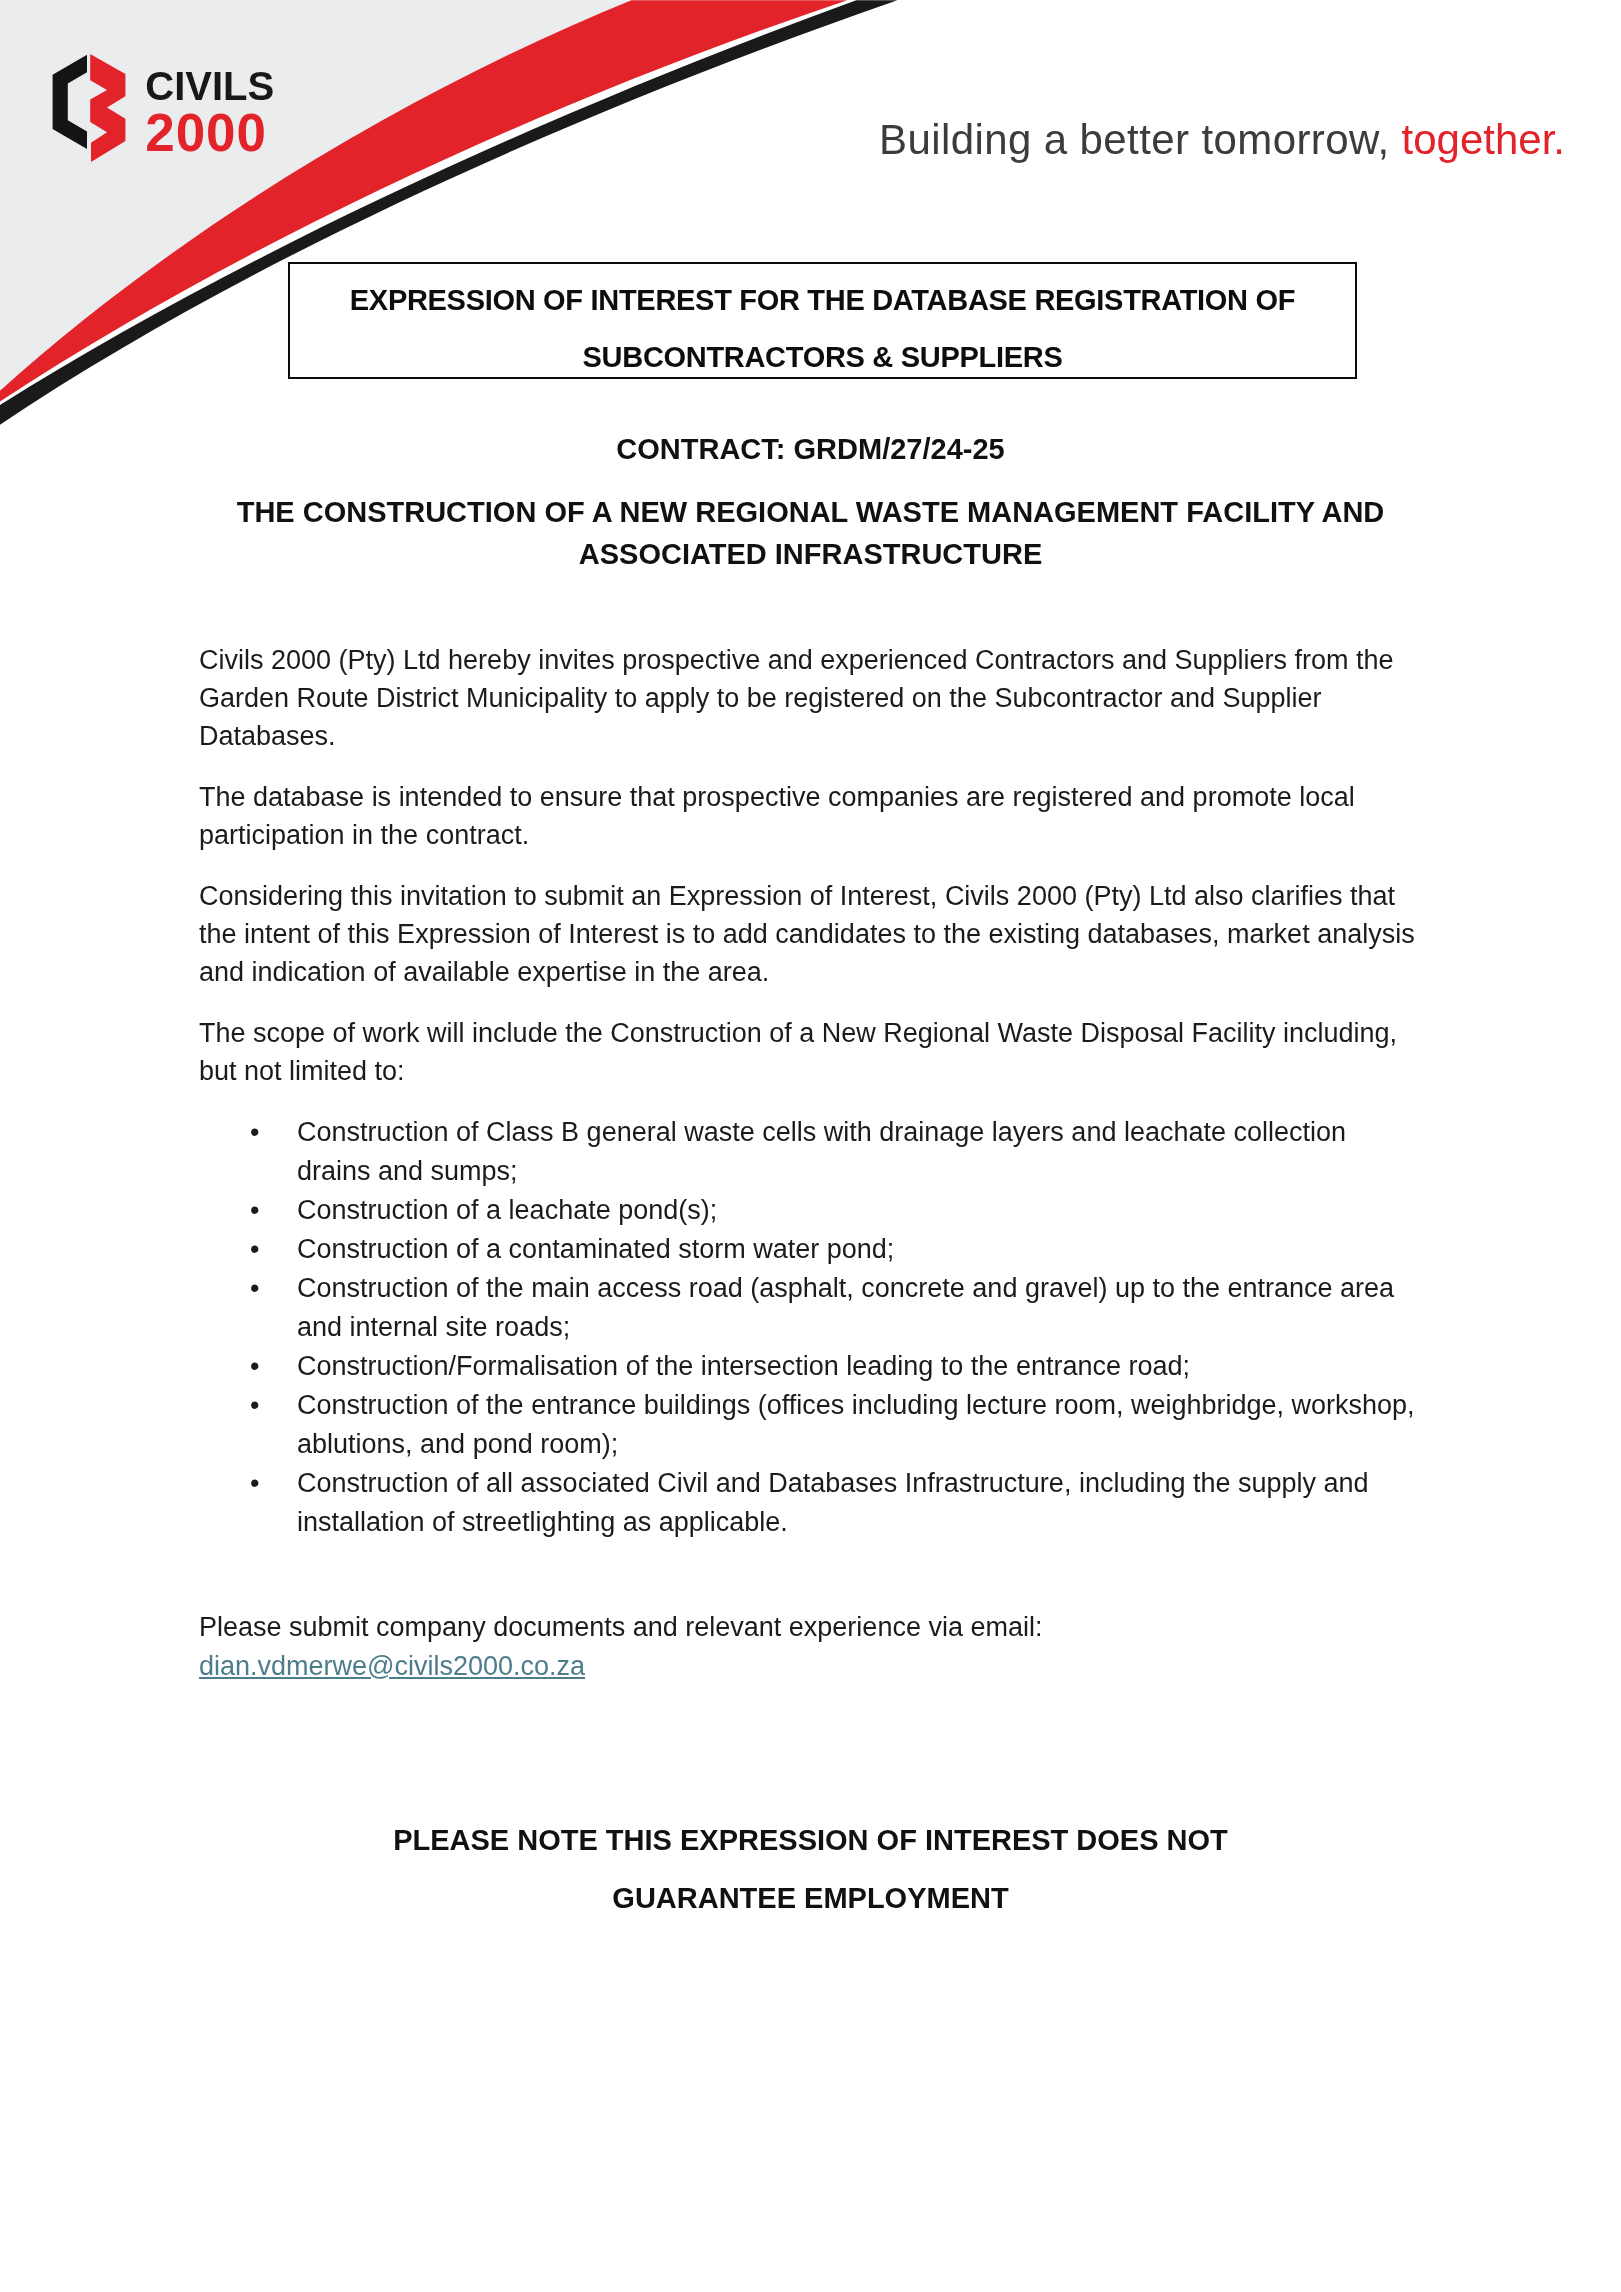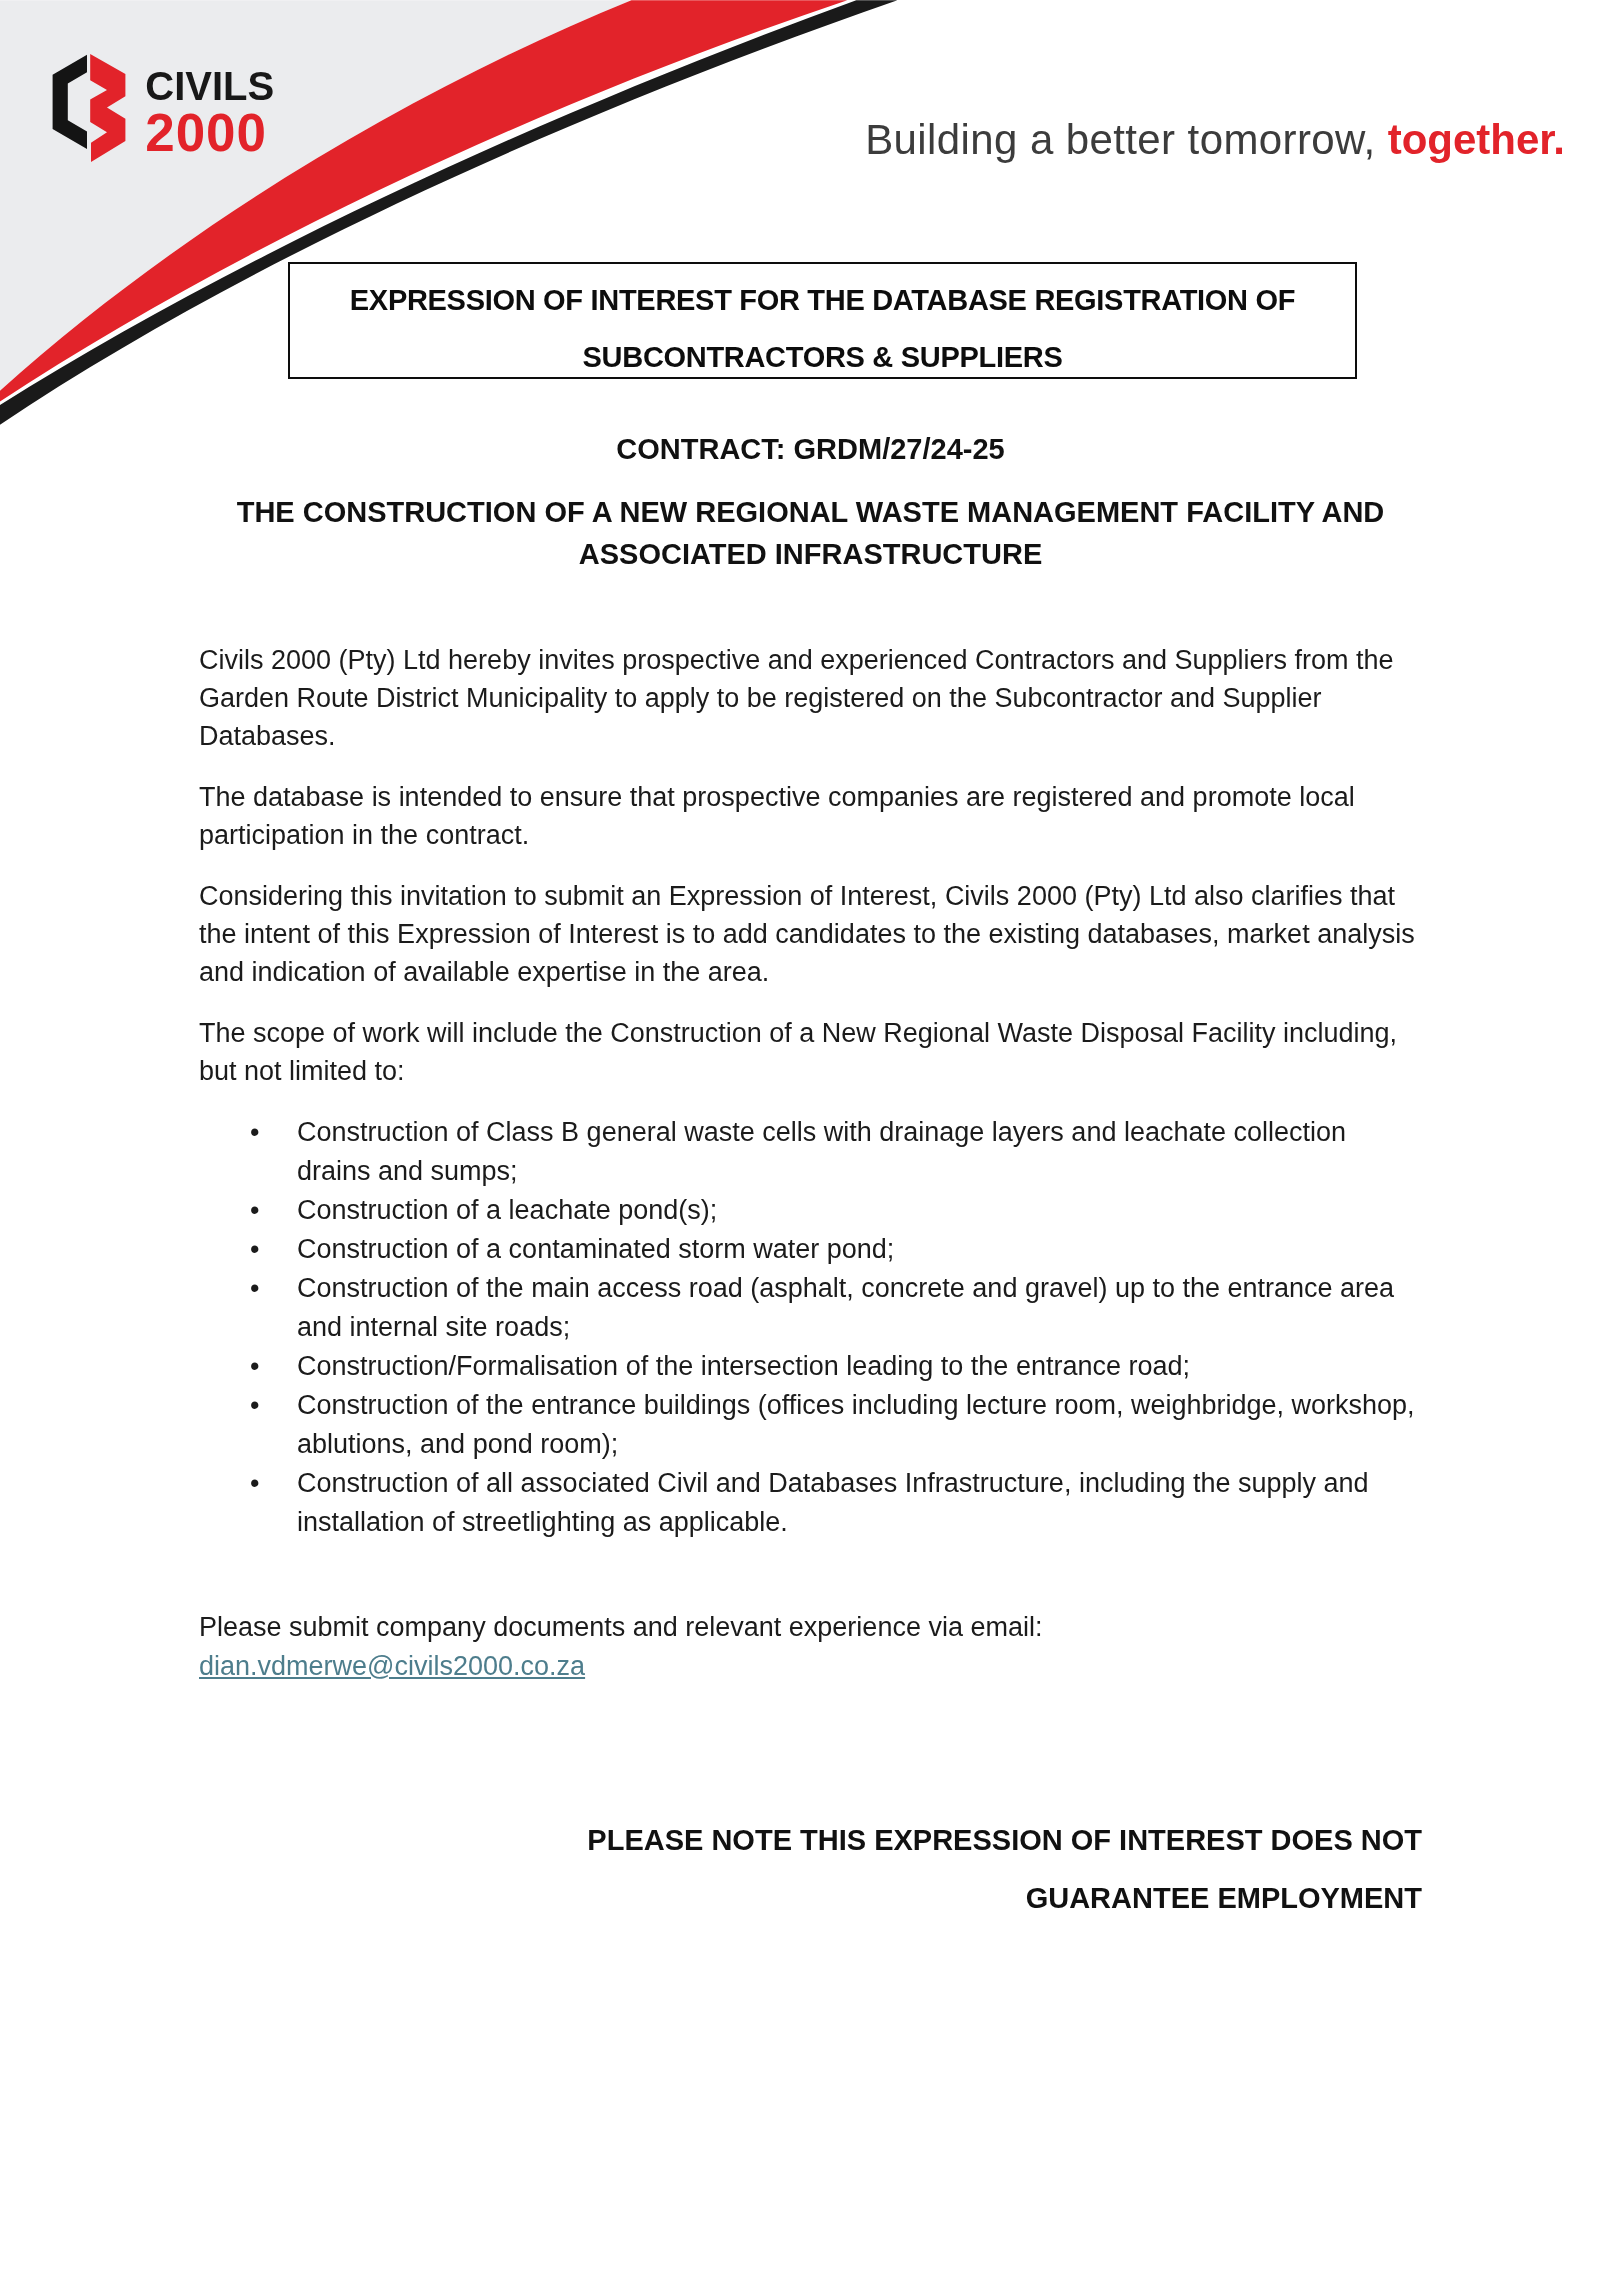--- a/index.html
+++ b/index.html
@@ -12,21 +12,21 @@
   
   .logo { position:absolute; left:43px; top:50px; display:flex; align-items:flex-start; gap:14.3px; }
   .logo-icon { width:88px; height:115px; }
   .brand { display:flex; flex-direction:column; padding-top:16px; }
   .brand-civils { font-size:40px; font-weight:800; color:#181818; line-height:1; letter-spacing:0px; }
   .brand-2000  { font-size:53px; font-weight:800; color:#e2232a; line-height:0.85; margin-top:3.6px; letter-spacing:0.9px; }
 
   
   .tagline { position:absolute; top:116px; right:57px; font-size:42px; font-weight:200;
              color:#3c3c3c; white-space:nowrap; letter-spacing:0.4px; }
-  .tagline .tag-em { color:#e2232a; font-weight:700; letter-spacing:0px; }
+  .tagline .tag-em { color:#e2232a; font-weight:400; letter-spacing:0px; }
 
   
   .title-box { position:absolute; left:288px; top:262px; width:1069px; height:117px;
                box-sizing:border-box; border:2.7px solid #0d0d0d; background:#ffffff;
                text-align:center; padding-top:20px; }
   .tb-line { font-size:29px; font-weight:700; color:#0d0d0d; letter-spacing:-0.3px; white-space:nowrap; }
   .tb-line2 { margin-top:24px; }
 
   
   .contract { position:absolute; left:199px; top:433px; width:1223px; text-align:center;
@@ -39,21 +39,21 @@
   .bodytext p { margin:0 0 23px 0; }
   ul.scope { list-style:none; margin:23px 0 0 0; padding:0 0 0 98px; line-height:39px; }
   ul.scope li { position:relative; }
   ul.scope .mk { position:absolute; left:-47px; top:0; }
 
   
   .submit { position:absolute; left:199px; top:1608px; width:1223px; font-size:27px; line-height:39px; }
   .email { color:#4d7d8c; text-decoration:underline; text-decoration-color:#4d7d8c; }
 
   
-  .notice { position:absolute; left:199px; top:1823px; width:1223px; text-align:right;
+  .notice { position:absolute; left:199px; top:1823px; width:1223px; text-align:center;
             font-size:29px; font-weight:700; color:#111; line-height:35px; }
   .notice .n2 { margin-top:23px; }
 </style>
 </head>
 <body>
 
 <div class="page">
 
   <svg class="swoosh" viewBox="0 0 1811 520" aria-hidden="true">
     <path d="M0 0 L705 0 C460 100 205 252 0 436 Z" fill="#ebecee"></path>

